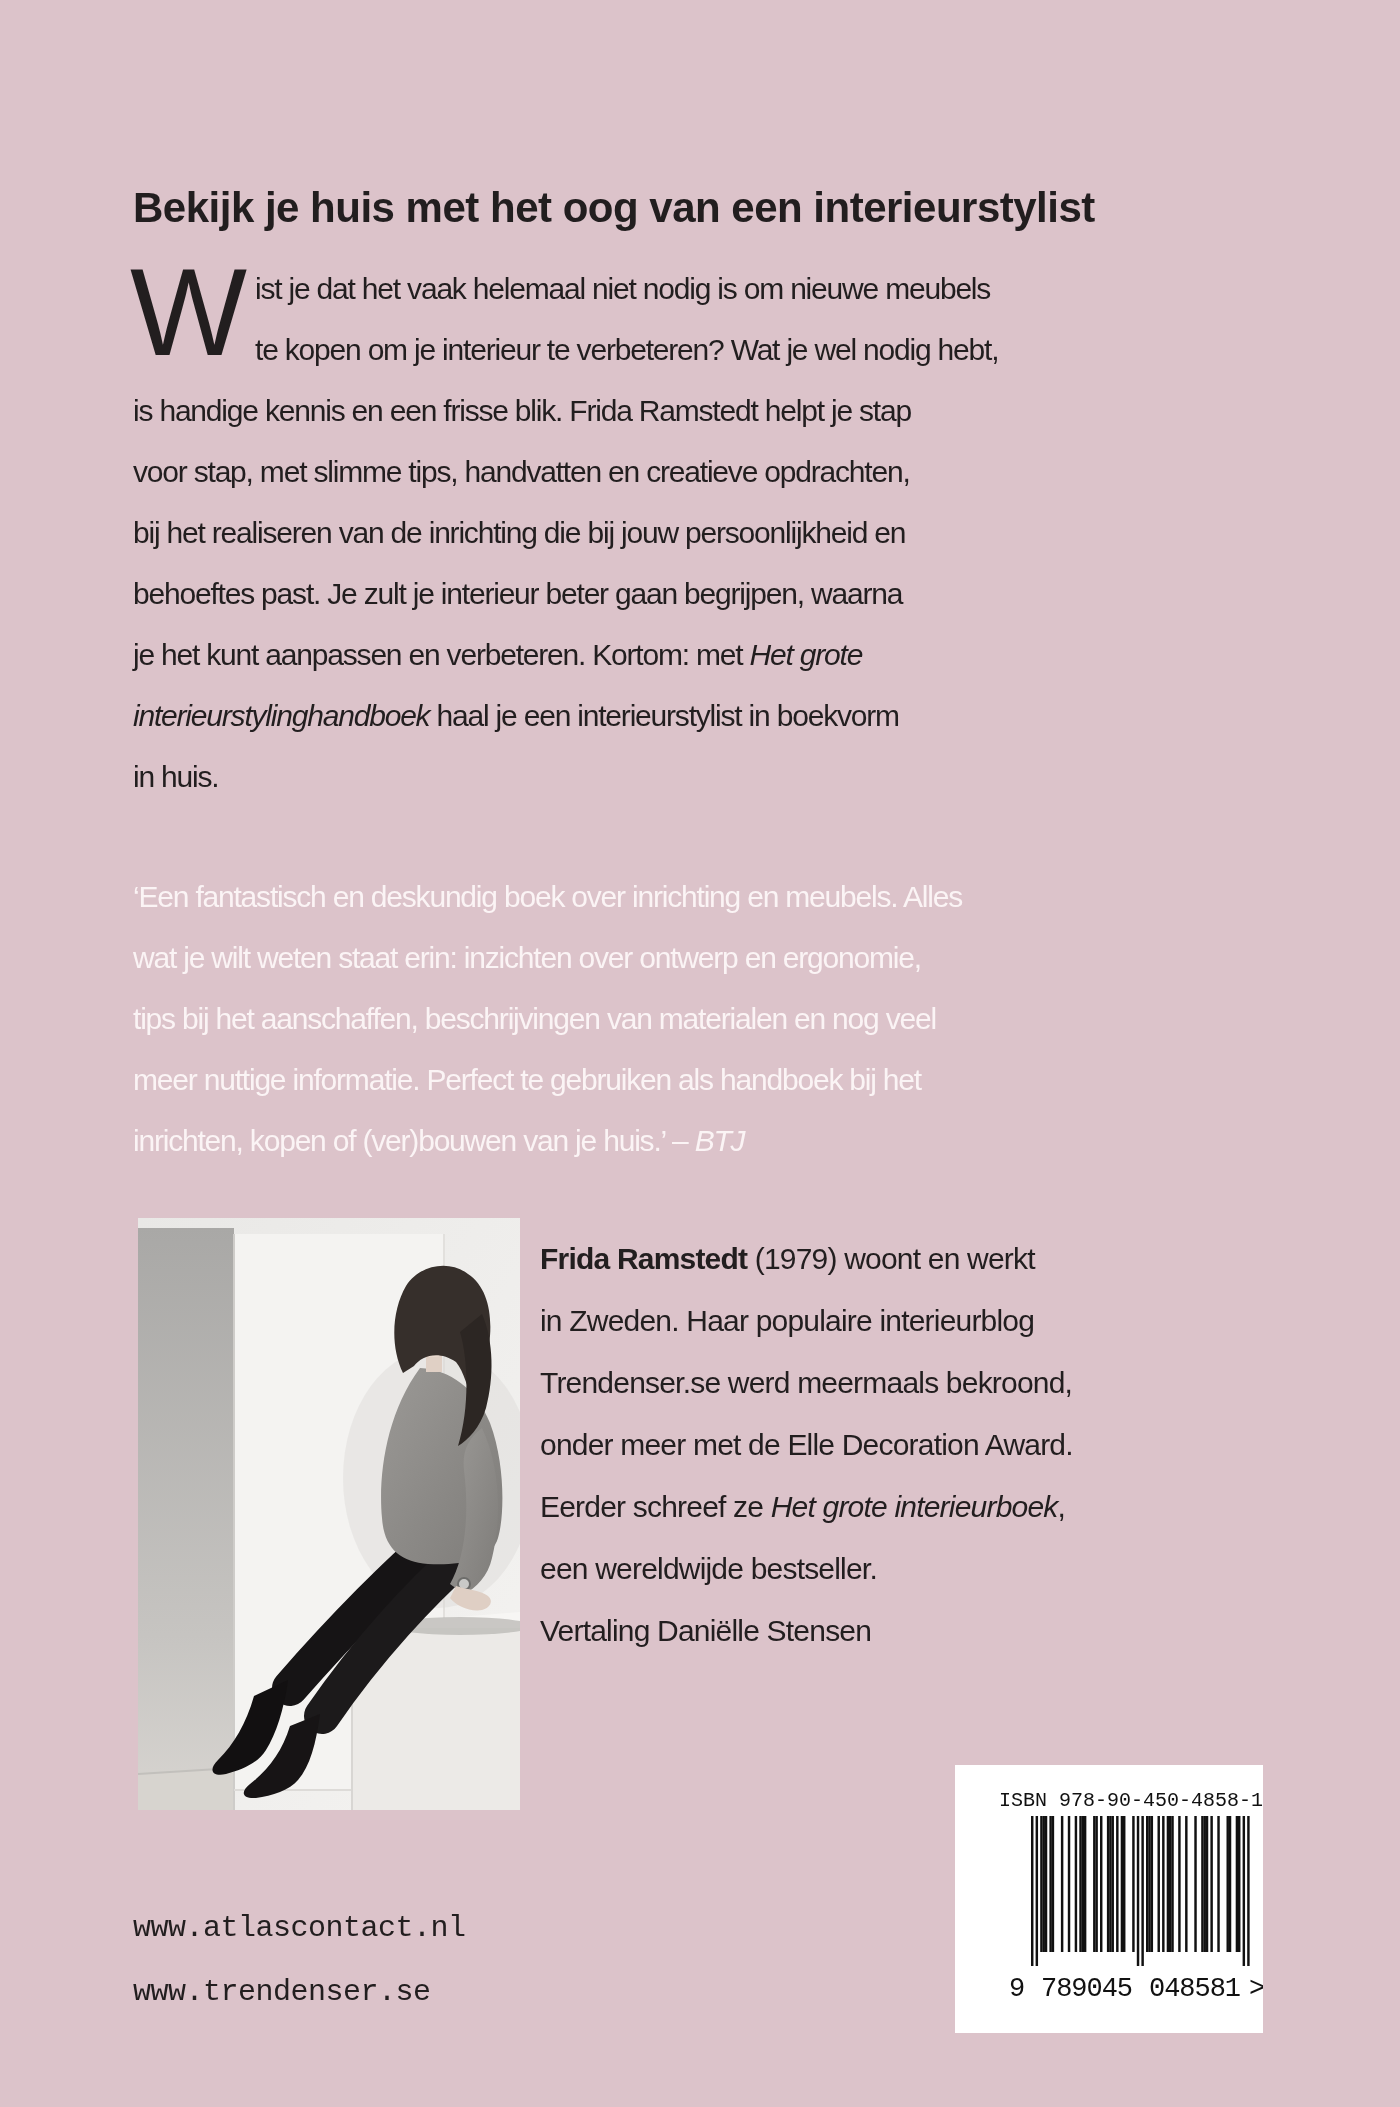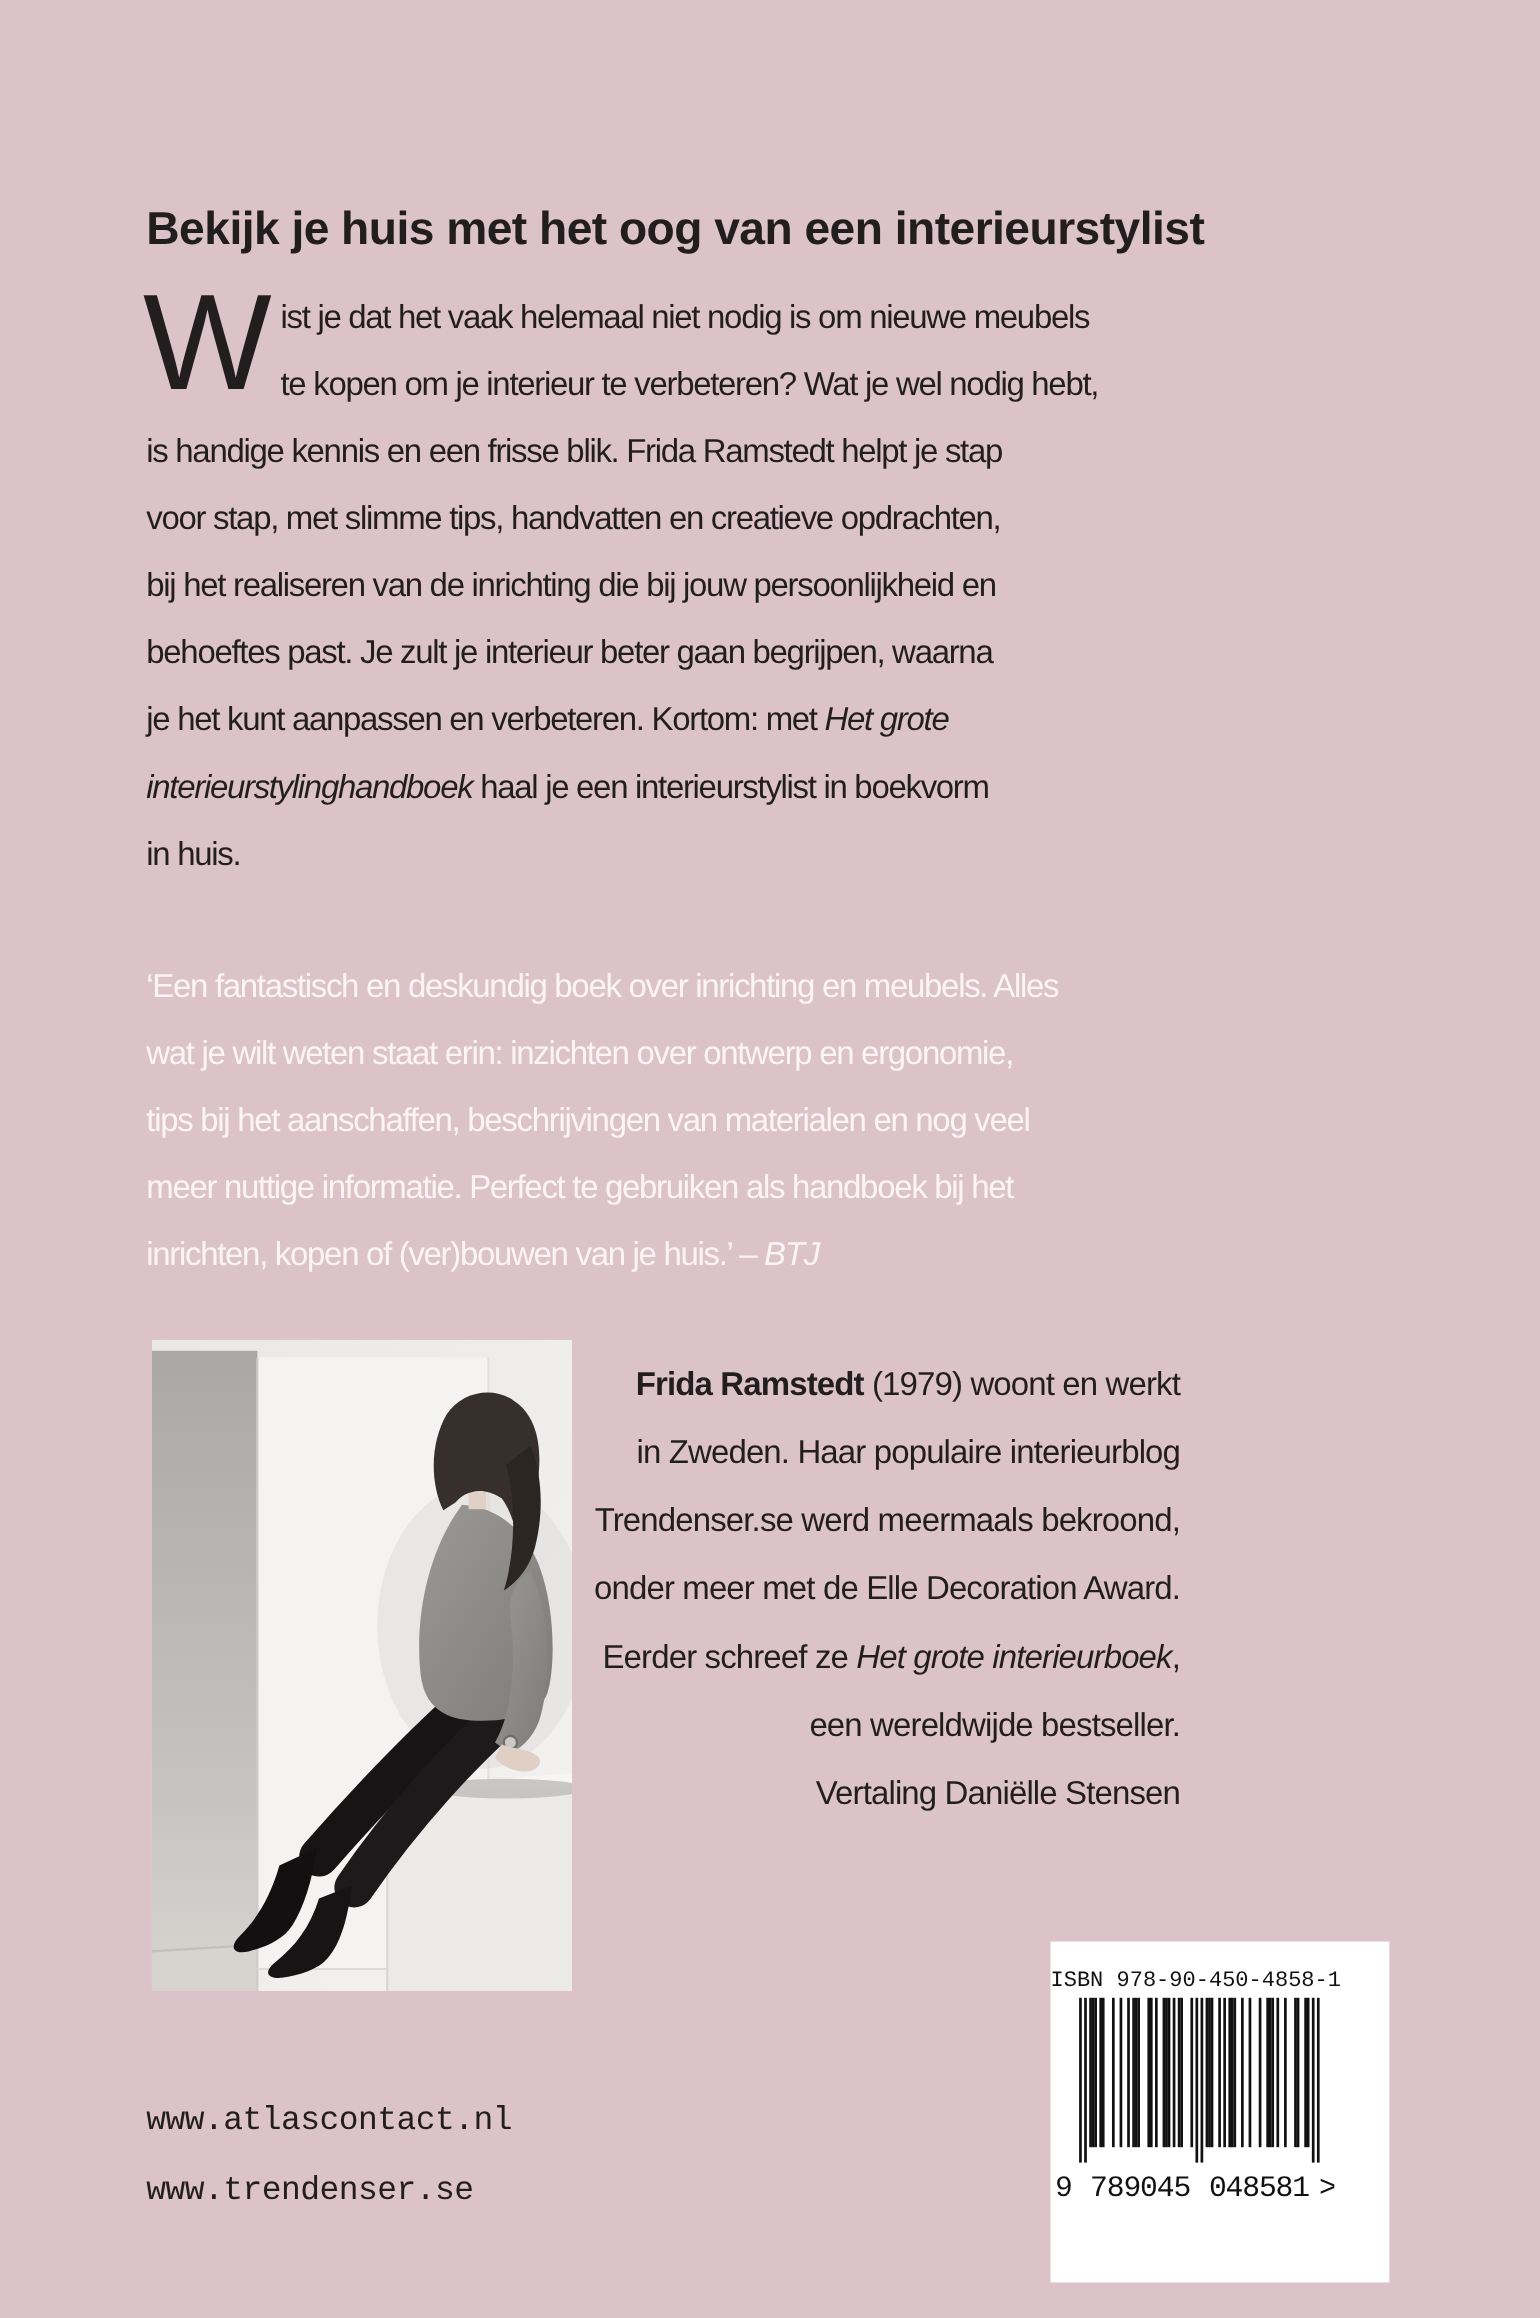--- a/index.html
+++ b/index.html
@@ -23,31 +23,31 @@
     height:61px;line-height:61px;font-size:30px;letter-spacing:-1.2px;white-space:nowrap;
   }
   #intro-indented{left:255px;top:258px;}
   #intro-rest{left:133px;top:380px;}
   .dropcap{
     position:absolute;left:130px;top:250px;
     font-size:124px;line-height:124px;font-weight:normal;letter-spacing:0;
   }
   #quote{left:133px;top:866px;color:var(--quote_text);}
   #bio{left:540px;top:1228px;}
-  #bio .line{height:62px;line-height:62px;letter-spacing:-0.8px;text-align:right;}
+  #bio .line{height:62px;line-height:62px;letter-spacing:-0.8px;}
   #links{left:133px;top:1896px;font-family:Liberation Mono, monospace;}
   #links .line{height:64px;line-height:64px;letter-spacing:-0.5px;}
   .photo{
     position:absolute;left:138px;top:1218px;width:382px;height:592px;
   }
   .photo svg{display:block;width:100%;height:100%;}
   .barcode-box{
-    position:absolute;left:955px;top:1765px;width:308px;height:310px;
+    position:absolute;left:955px;top:1765px;width:308px;height:268px;
     background:var(--barcode_bg);
-    display:flex;flex-direction:column;align-items:flex-start;padding-top:24px;
+    display:flex;flex-direction:column;align-items:flex-end;padding-top:24px;
   }
   .isbn-label{
     font-family:"Liberation Mono","DejaVu Sans Mono",monospace;
     font-size:20px;letter-spacing:0px;color:#111;white-space:nowrap;
   }
   .barcode-svg-wrap{margin-top:4px;}
   i{font-style:italic;}
   b{font-weight:bold;}
 </style>
 </head>

